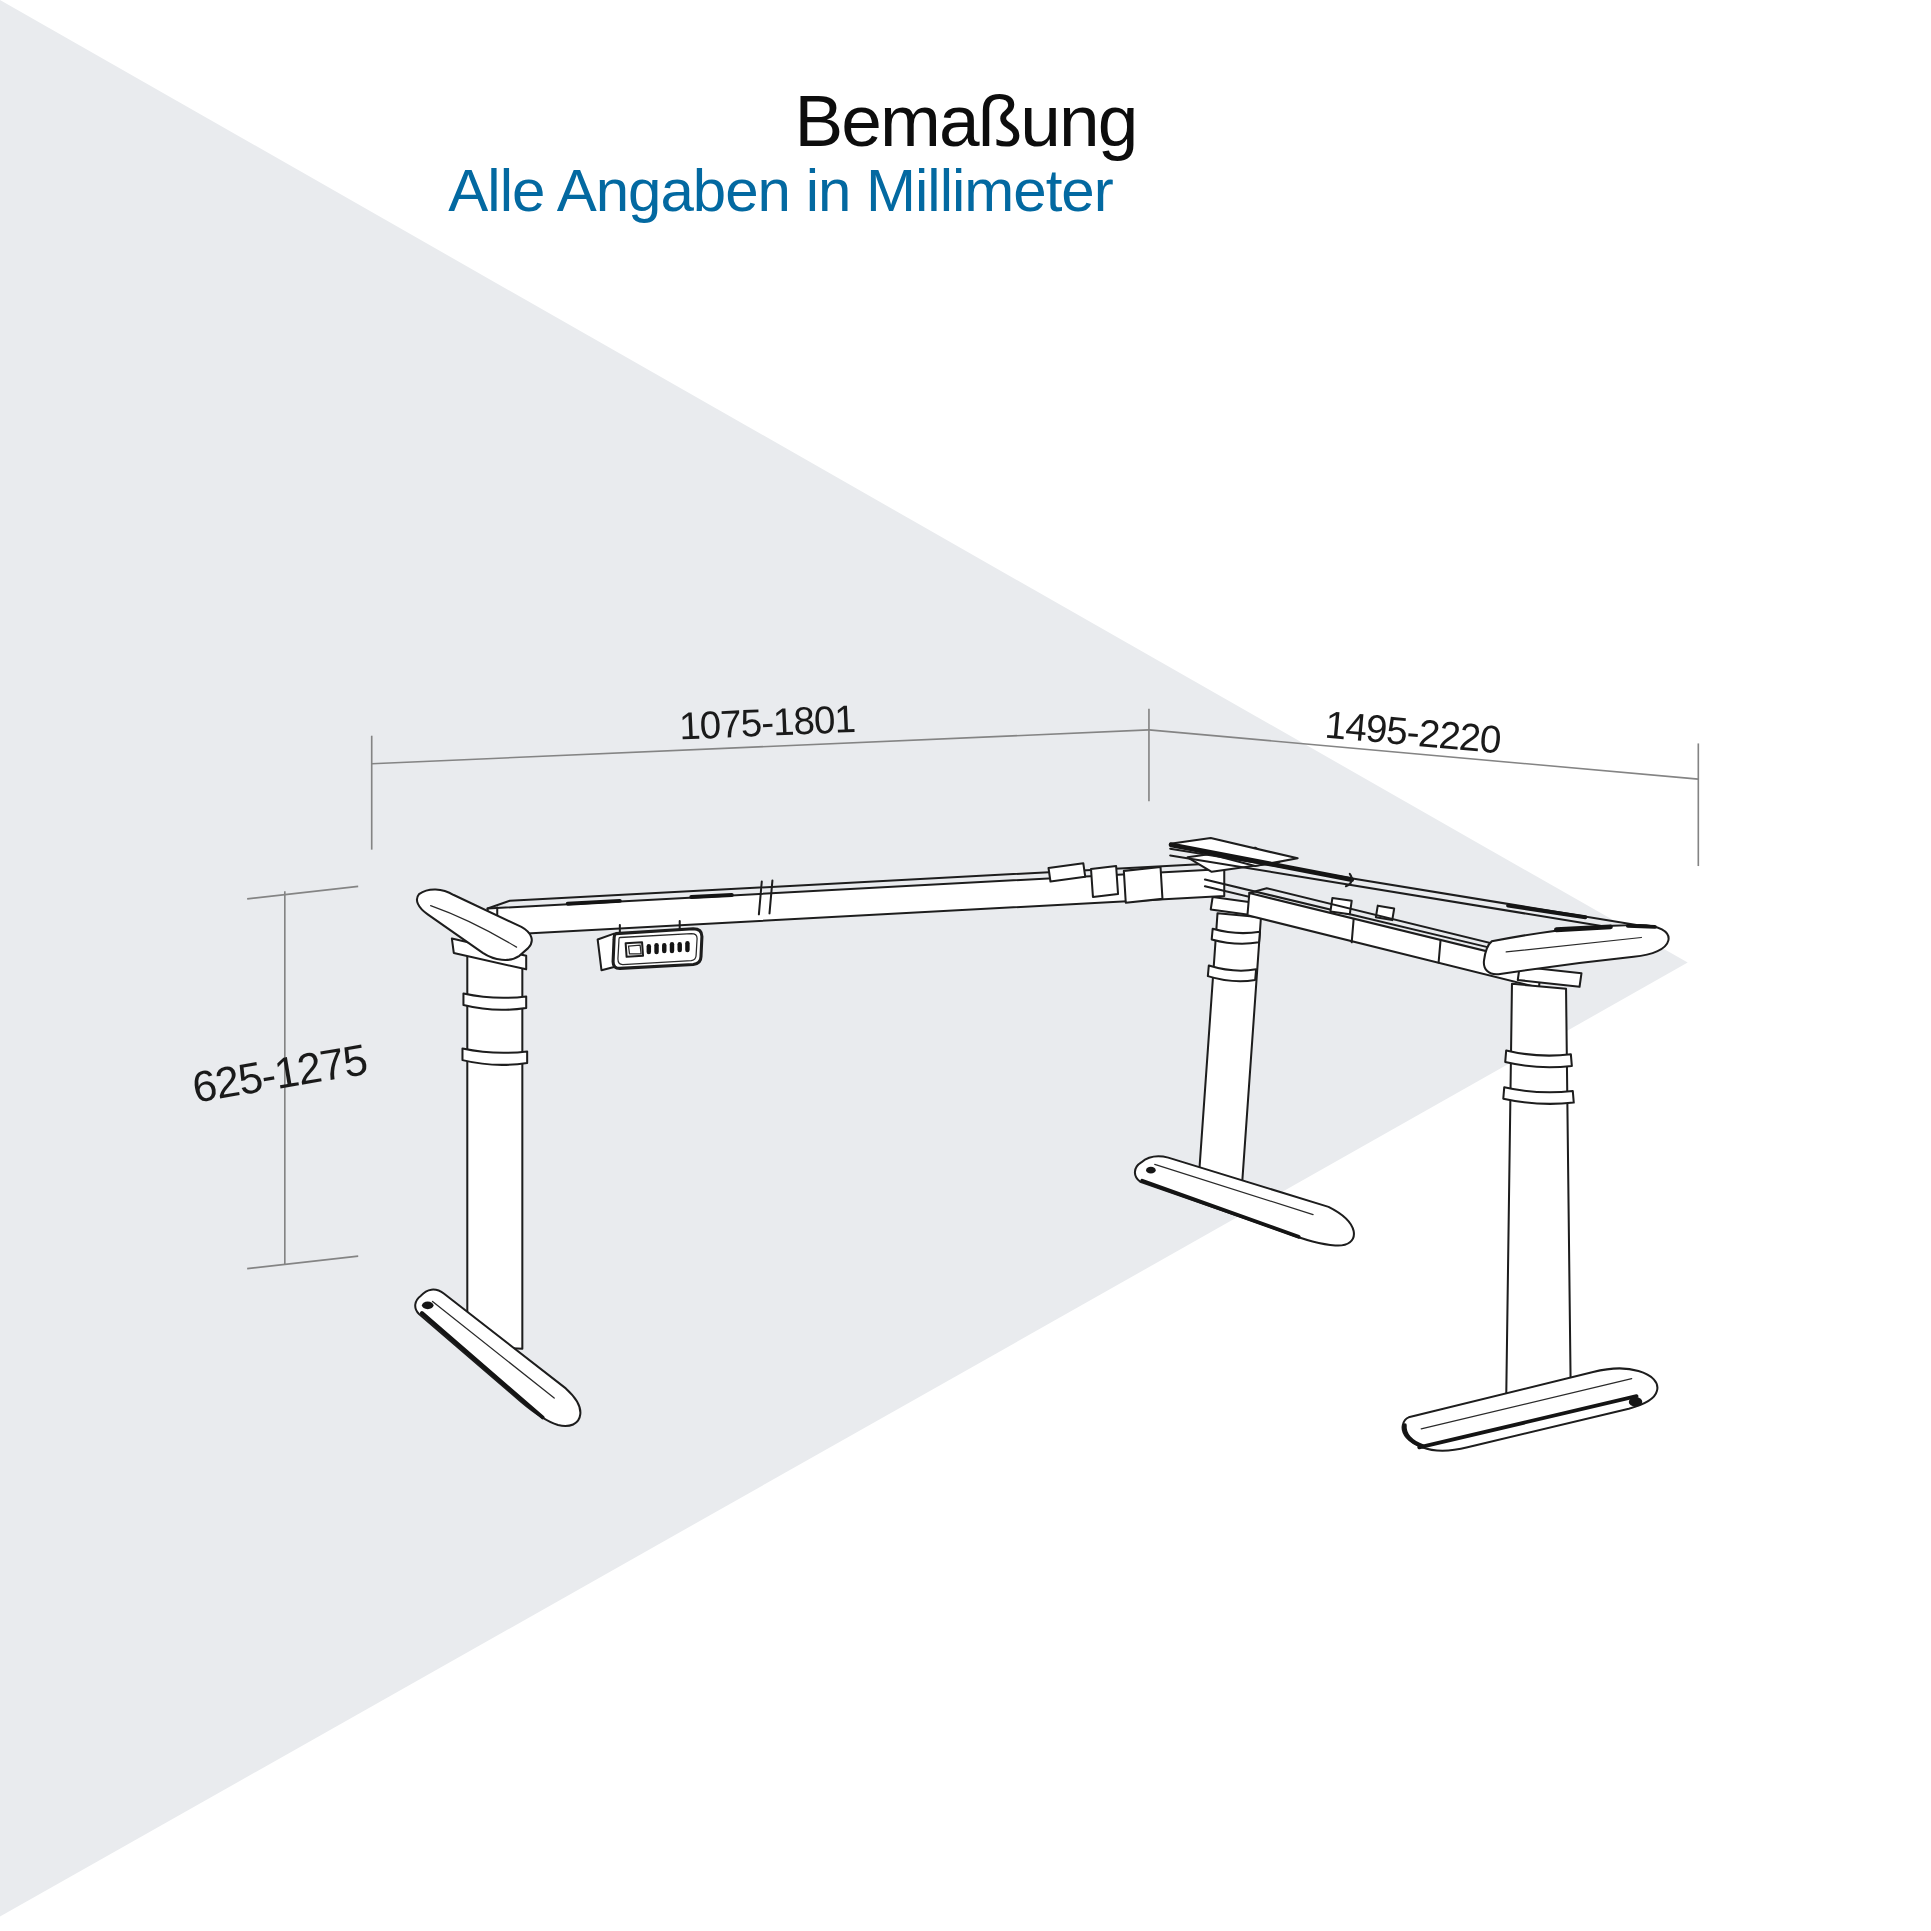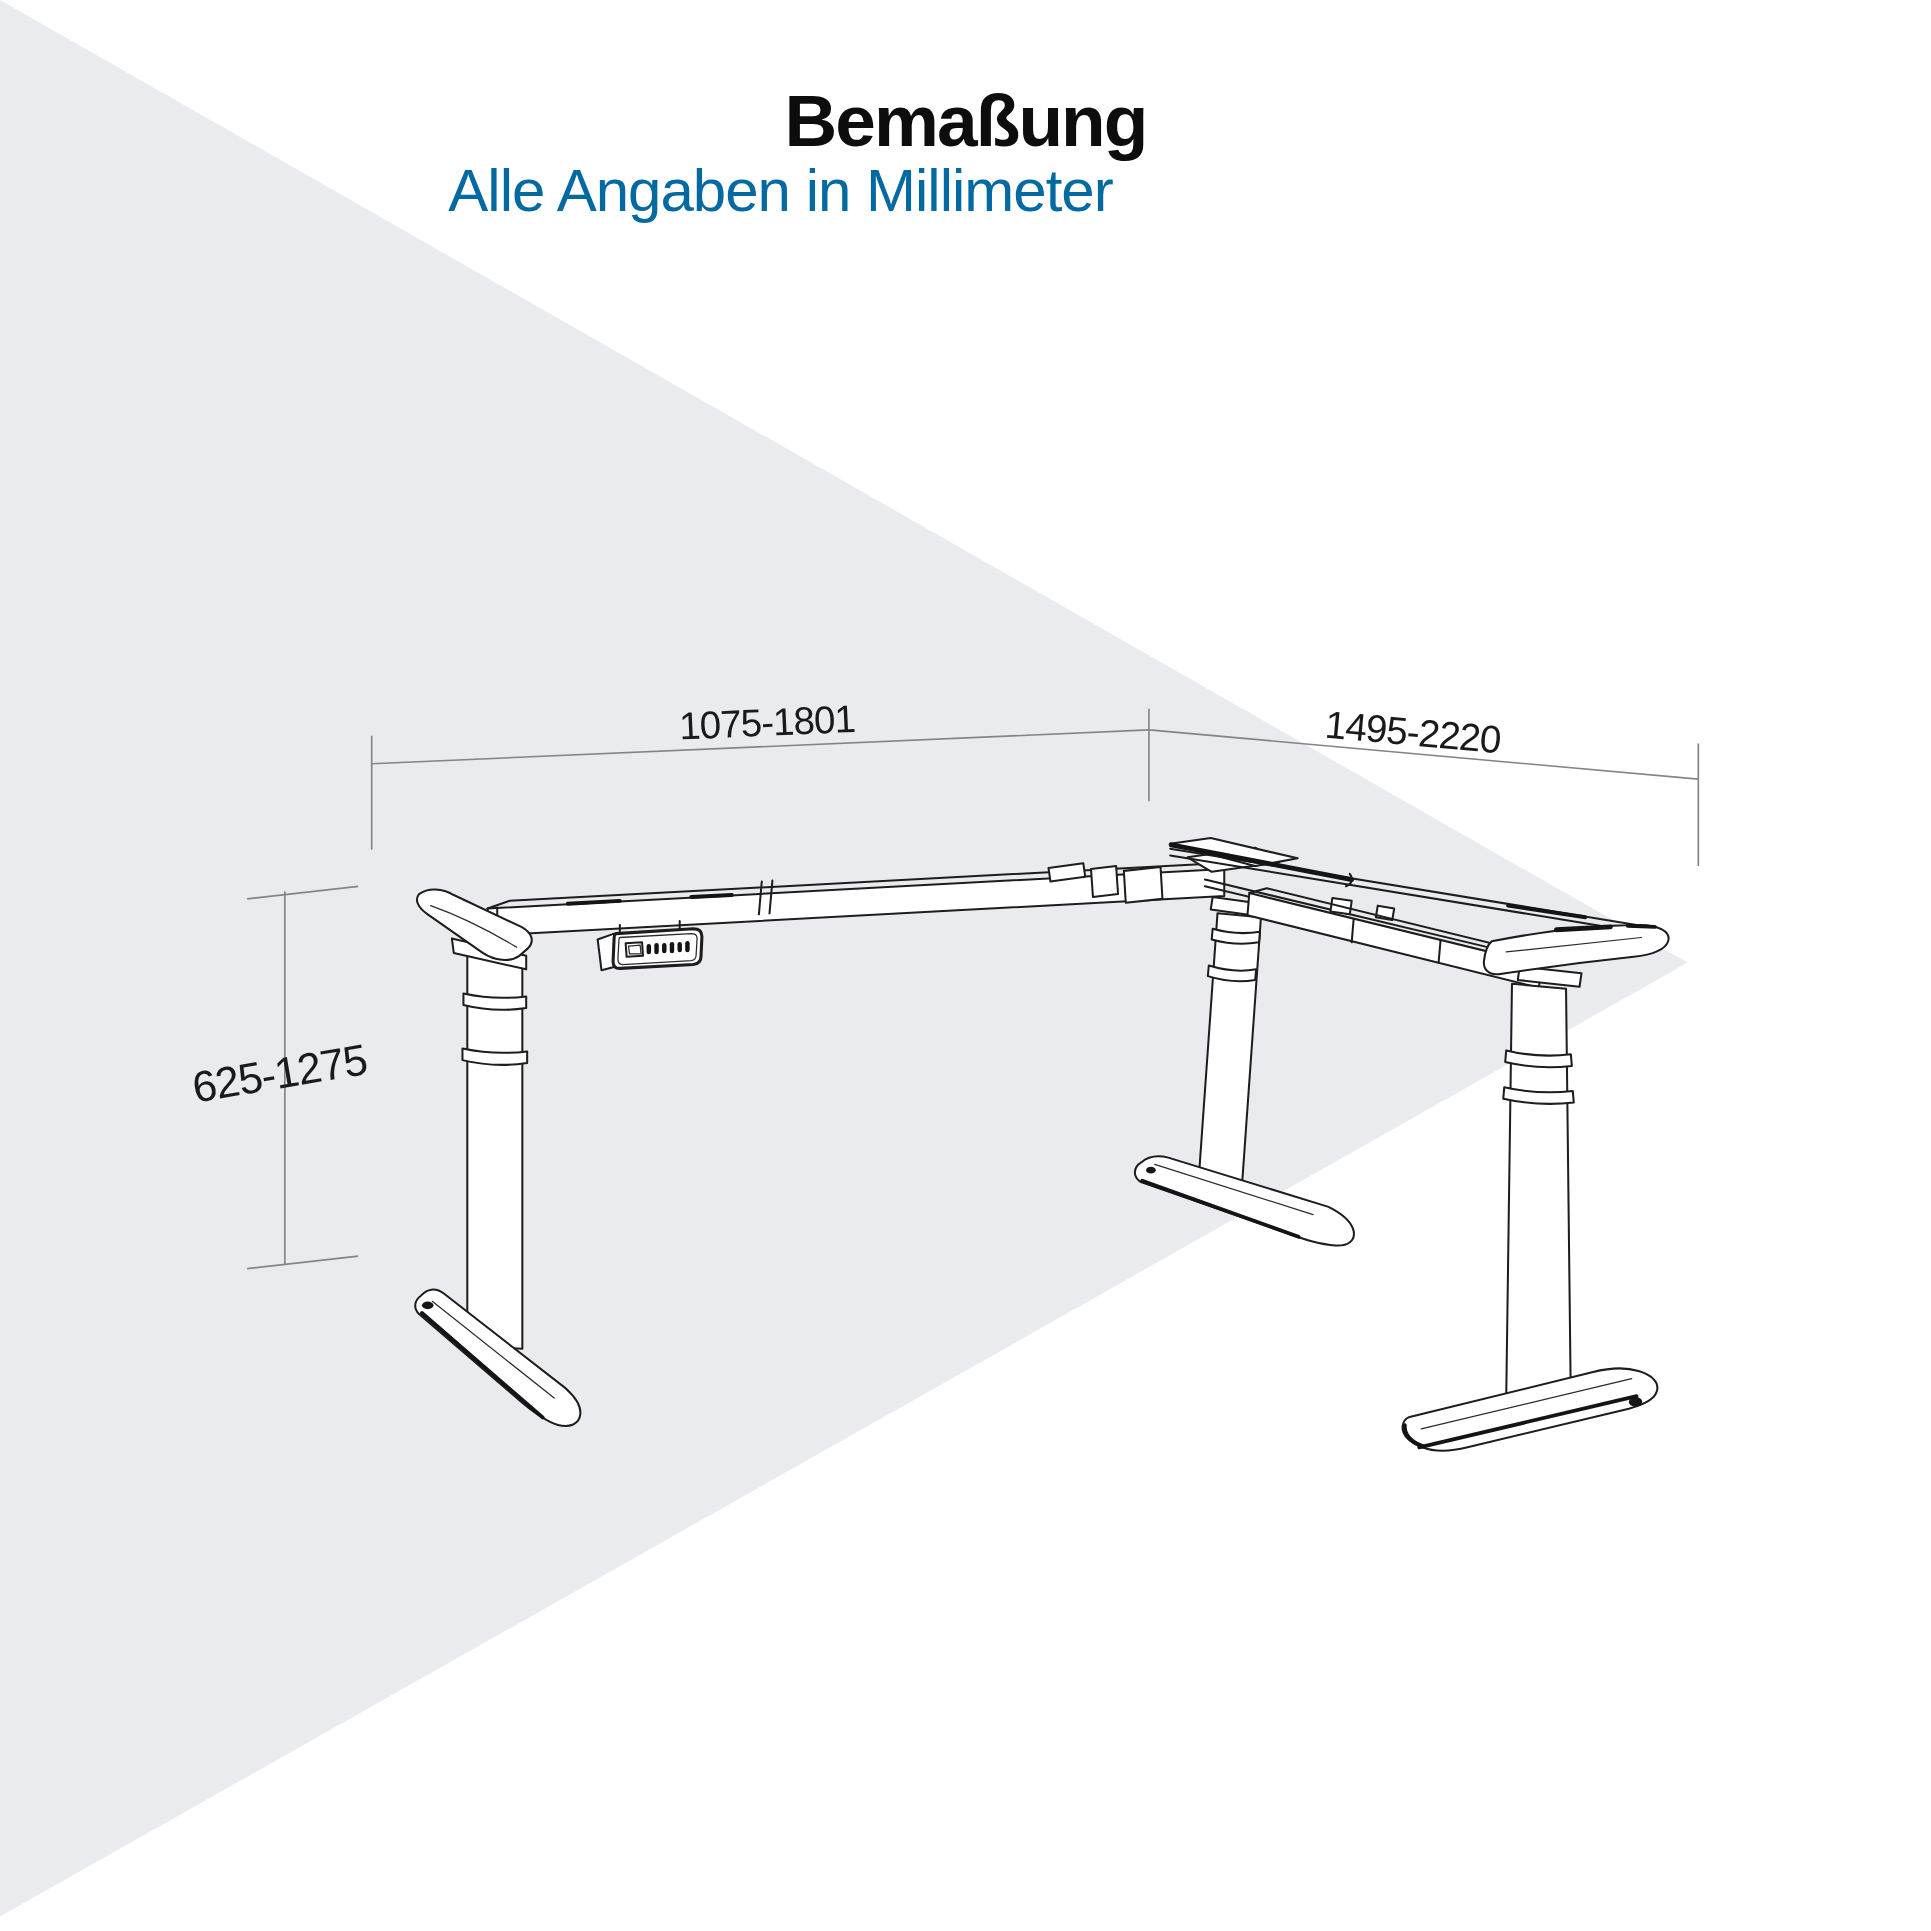--- a/index.html
+++ b/index.html
@@ -1,21 +1,21 @@
 <!DOCTYPE html>
 <html><head>
 <meta charset="utf-8">
 <style>
   html,body{margin:0;padding:0;background:#ffffff;}
   #canvas{position:relative;width:1931px;height:1931px;background:#ffffff;overflow:hidden;
           font-family:"Liberation Sans", sans-serif;}
   #drawing-svg{position:absolute;left:0;top:0;}
   .hdr{position:absolute;left:0;top:0;width:1931px;text-align:center;}
   .title{position:absolute;top:79px;left:0;width:1931px;text-align:center;
-         font-size:73px;font-weight:bold;color:#0d0d0d;letter-spacing:-1.9px;}
+         font-size:73px;font-weight:normal;color:#0d0d0d;letter-spacing:-1.9px;}
   .subtitle{position:absolute;top:156px;left:0;width:1561px;text-align:center;
          font-size:60px;font-weight:400;color:#0369a1;letter-spacing:-1px;}
   .dimtxt{font-family:"Liberation Sans", sans-serif;fill:#1a1a1a;letter-spacing:-1px;}
   .dl{stroke:#848484;stroke-width:1.7;fill:none;}
   .ln{stroke:#1d1d1d;stroke-width:2.1;fill:none;stroke-linecap:round;stroke-linejoin:round;}
   .fw{stroke:#1d1d1d;stroke-width:2.1;fill:#ffffff;stroke-linejoin:round;}
   .bold{stroke:#141414;stroke-width:5;fill:none;stroke-linecap:round;}
   .bold4{stroke:#141414;stroke-width:4;fill:none;stroke-linecap:round;}
   .thin{stroke:#2a2a2a;stroke-width:1.3;fill:none;stroke-linecap:round;}
   .dark{fill:#161616;stroke:none;}

